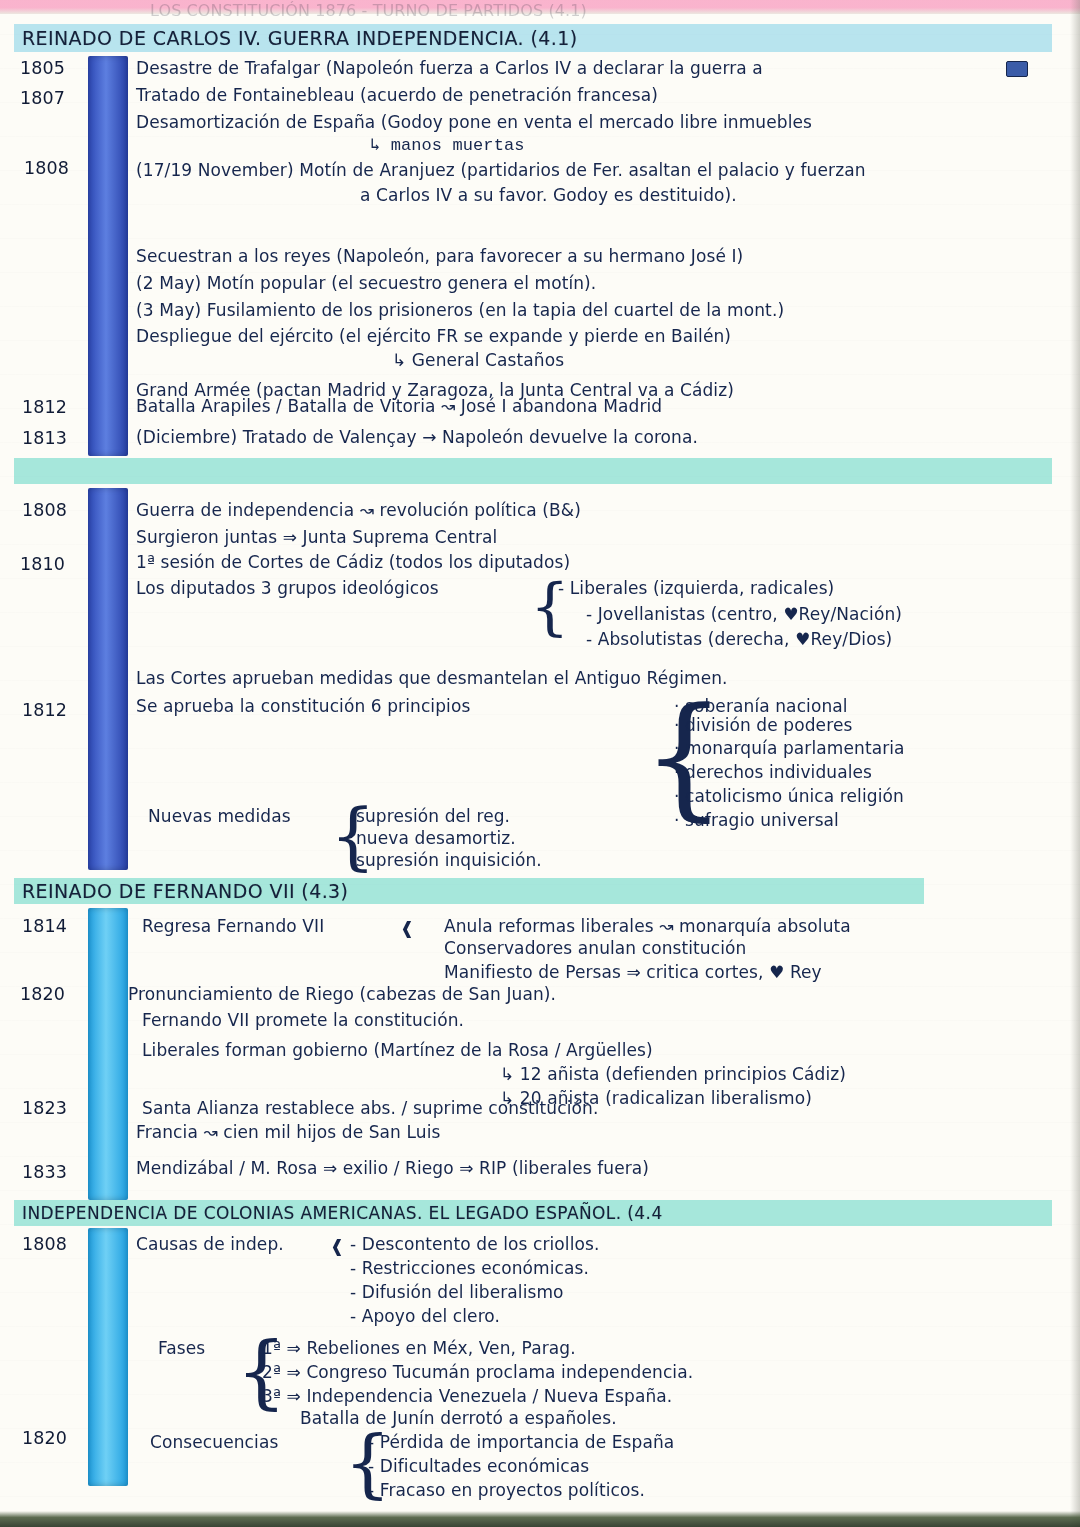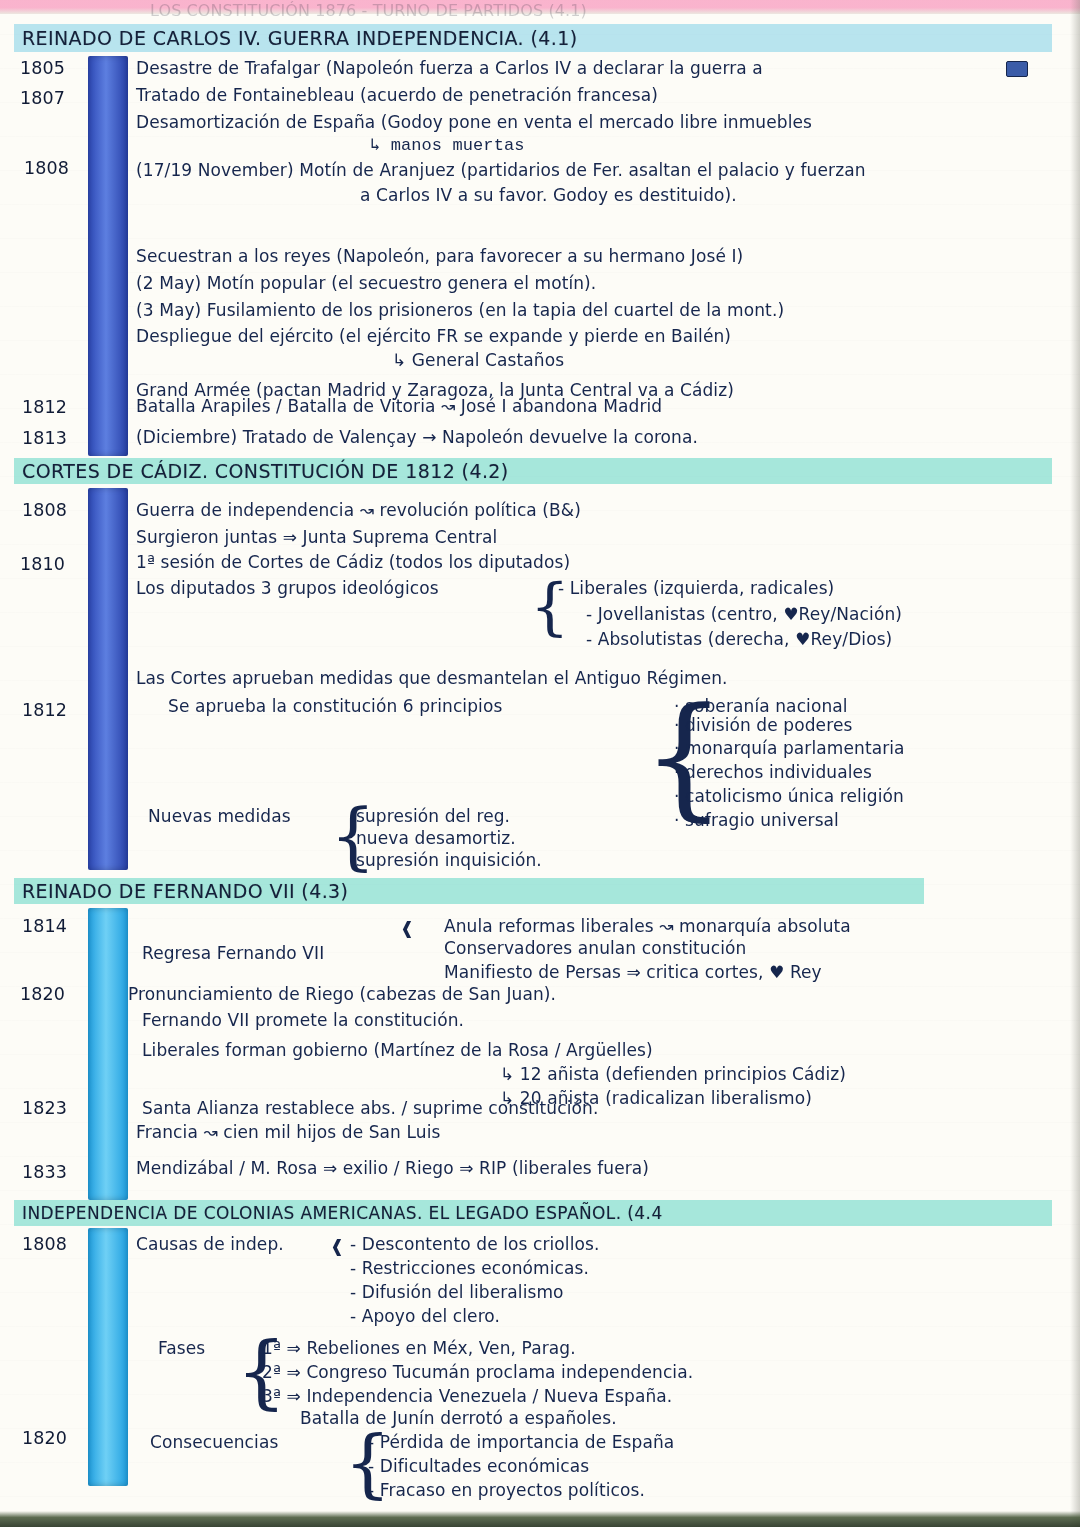--- a/index.html
+++ b/index.html
@@ -157,41 +157,40 @@
   <div class="hw" style="left:136px; top:273px;">(2 May) Motín popular (el secuestro genera el motín).</div>
   <div class="hw" style="left:136px; top:300px;">(3 May) Fusilamiento de los prisioneros (en la tapia del cuartel de la mont.)</div>
   <div class="hw" style="left:136px; top:326px;">Despliegue del ejército (el ejército FR se expande y pierde en Bailén)</div>
   <div class="hw" style="left:392px; top:350px;">↳ General Castaños</div>
   <div class="hw" style="left:136px; top:396px;">Batalla Arapiles / Batalla de Vitoria ↝ José I abandona Madrid</div>
   <div class="hw" style="left:136px; top:380px;">Grand Armée (pactan Madrid y Zaragoza, la Junta Central va a Cádiz)</div>
   <div class="hw" style="left:136px; top:427px;">(Diciembre) Tratado de Valençay → Napoleón devuelve la corona.</div>
 
   <div class="section-bar" style="left:14px; top:458px; width:1038px; height:26px;">
     <div class="bar-fill" style="background:#5fd6c4;"></div>
-    <div class="bar-text">CORTES DE CÁDIZ. CONSTITUCIÓN DE 1812  (4.2)</div>
   </div>
 
   <div class="timeline-bar" style="left:88px; top:488px; width:40px; height:382px;
               background:linear-gradient(to right,#2c47b4,#5d7fe0 45%,#2740a8);"></div>
 
   <div class="hw year" style="left:22px; top:500px;">1808</div>
   <div class="hw year" style="left:20px; top:554px;">1810</div>
   <div class="hw year" style="left:22px; top:700px;">1812</div>
 
   <div class="hw" style="left:136px; top:500px;">Guerra de independencia ↝ revolución política (B&amp;)</div>
   <div class="hw" style="left:136px; top:527px;">Surgieron juntas ⇒ Junta Suprema Central</div>
   <div class="hw" style="left:136px; top:552px;">1ª sesión de Cortes de Cádiz (todos los diputados)</div>
   <div class="hw" style="left:136px; top:578px;">Los diputados 3 grupos ideológicos</div>
   <div class="brace" style="left:530px; top:576px; font-size:62px;">{</div>
   <div class="hw" style="left:558px; top:578px;">- Liberales (izquierda, radicales)</div>
   <div class="hw" style="left:586px; top:604px;">- Jovellanistas (centro, ♥Rey/Nación)</div>
   <div class="hw" style="left:586px; top:629px;">- Absolutistas (derecha, ♥Rey/Dios)</div>
 
   <div class="hw" style="left:136px; top:668px;">Las Cortes aprueban medidas que desmantelan el Antiguo Régimen.</div>
-  <div class="hw" style="left:136px; top:696px;margin-left:32px;">Se aprueba la constitución 6 principios</div>
+  <div class="hw" style="left:136px; top:696px;">Se aprueba la constitución 6 principios</div>
   <div class="brace" style="left:642px; top:690px; font-size:132px;">{</div>
   <div class="hw" style="left:674px; top:696px;">· soberanía nacional</div>
   <div class="hw" style="left:674px; top:715px;">· división de poderes</div>
   <div class="hw" style="left:674px; top:738px;">· monarquía parlamentaria</div>
   <div class="hw" style="left:674px; top:762px;">· derechos individuales</div>
   <div class="hw" style="left:674px; top:786px;">· catolicismo única religión</div>
   <div class="hw" style="left:674px; top:810px;">· sufragio universal</div>
 
   <div class="hw" style="left:148px; top:806px;">Nuevas medidas</div>
   <div class="brace" style="left:330px; top:800px; font-size:72px;">{</div>
@@ -205,21 +204,21 @@
   </div>
 
   <div class="timeline-bar" style="left:88px; top:908px; width:40px; height:292px;
               background:linear-gradient(to right,#1f9fe0,#6fd0f5 45%,#1f9fe0);"></div>
 
   <div class="hw year" style="left:22px; top:916px;">1814</div>
   <div class="hw year" style="left:20px; top:984px;">1820</div>
   <div class="hw year" style="left:22px; top:1098px;">1823</div>
   <div class="hw year" style="left:22px; top:1162px;">1833</div>
 
-  <div class="hw" style="left:142px; top:916px;margin-top:27px;">Regresa Fernando VII</div>
+  <div class="hw" style="left:142px; top:916px;">Regresa Fernando VII</div>
   <div class="hw" style="left:444px; top:916px;">Anula reformas liberales ↝ monarquía absoluta</div>
   <div class="hw" style="left:444px; top:938px;">Conservadores anulan constitución</div>
   <div class="hw" style="left:444px; top:962px;">Manifiesto de Persas ⇒ critica cortes, ♥ Rey</div>
   <div class="arrowcurve" style="left:400px; top:918px;">❰</div>
 
   <div class="hw" style="left:128px; top:984px;">Pronunciamiento de Riego (cabezas de San Juan).</div>
   <div class="hw" style="left:142px; top:1010px;">Fernando VII promete la constitución.</div>
   <div class="hw" style="left:142px; top:1040px;">Liberales forman gobierno (Martínez de la Rosa / Argüelles)</div>
   <div class="hw" style="left:500px; top:1064px;">↳ 12 añista (defienden principios Cádiz)</div>
   <div class="hw" style="left:500px; top:1088px;">↳ 20 añista (radicalizan liberalismo)</div>

